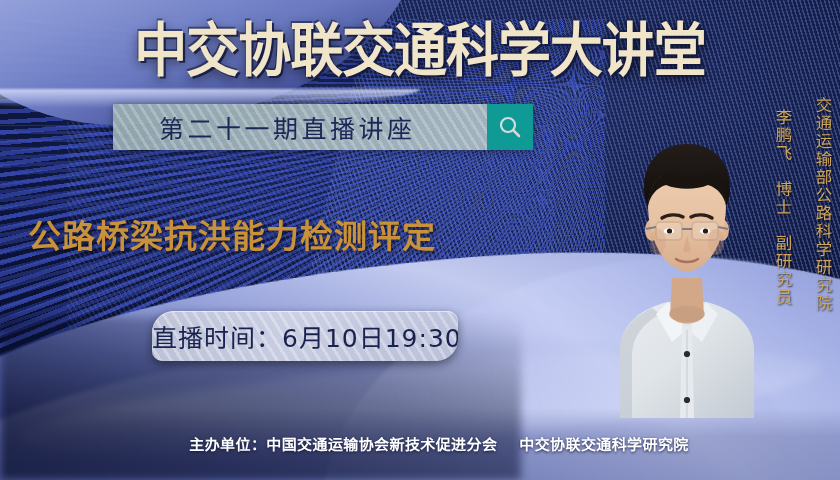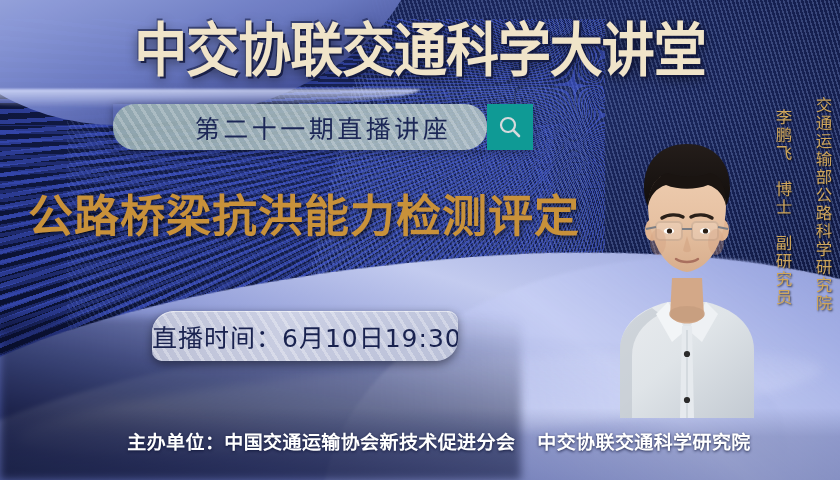--- a/index.html
+++ b/index.html
@@ -250,23 +250,22 @@
     display: flex;
     align-items: stretch;
     box-shadow: 0 2px 8px rgba(0,0,0,.35);
   }
   .subtitle-field {
     position: relative;
     flex: 1;
     background: linear-gradient(100deg, rgba(150,172,176,.93) 0%, rgba(163,182,186,.92) 50%, rgba(172,190,194,.90) 100%);
     display: flex;
     align-items: center;
-    justify-content: center;
+    justify-content: flex-start;
     overflow: hidden;
-    border-radius: 22px;
   }
   .subtitle-field::before {
     content: "";
     position: absolute;
     inset: 0;
     background-image: repeating-linear-gradient(
       58deg,
       rgba(255,255,255,0) 0px,
       rgba(255,255,255,0) 5px,
       rgba(255,255,255,.22) 5px,
@@ -291,22 +290,22 @@
     display: flex;
     align-items: center;
     justify-content: center;
   }
   .search-btn svg { display: block; }
 
   
   .headline {
     position: absolute;
     left: 28px;
-    top: 188px;
-    font-size: 45px;
+    top: 208px;
+    font-size: 33px;
     line-height: 58px;
     font-weight: 700;
     color: #c8913a;
     letter-spacing: 1px;
     white-space: nowrap;
     font-family: "DejaVu Sans", "Liberation Sans", sans-serif;
     text-shadow: 2px 2px 4px rgba(0,0,0,.55);
   }
 
   
@@ -381,21 +380,21 @@
     letter-spacing: 1.5px;
   }
 
   
   .footer {
     position: absolute;
     left: 0;
     right: 0;
     bottom: 26px;
     text-align: center;
-    font-size: 19px;
+    font-size: 15px;
     font-weight: 700;
     color: #ffffff;
     letter-spacing: .4px;
     white-space: nowrap;
     text-shadow: 0 1px 3px rgba(10,16,50,.85);
     font-family: "DejaVu Sans", "Liberation Sans", sans-serif;
     margin-left: 38px;
   }
   .footer span + span { margin-left: 22px; }
 </style>

